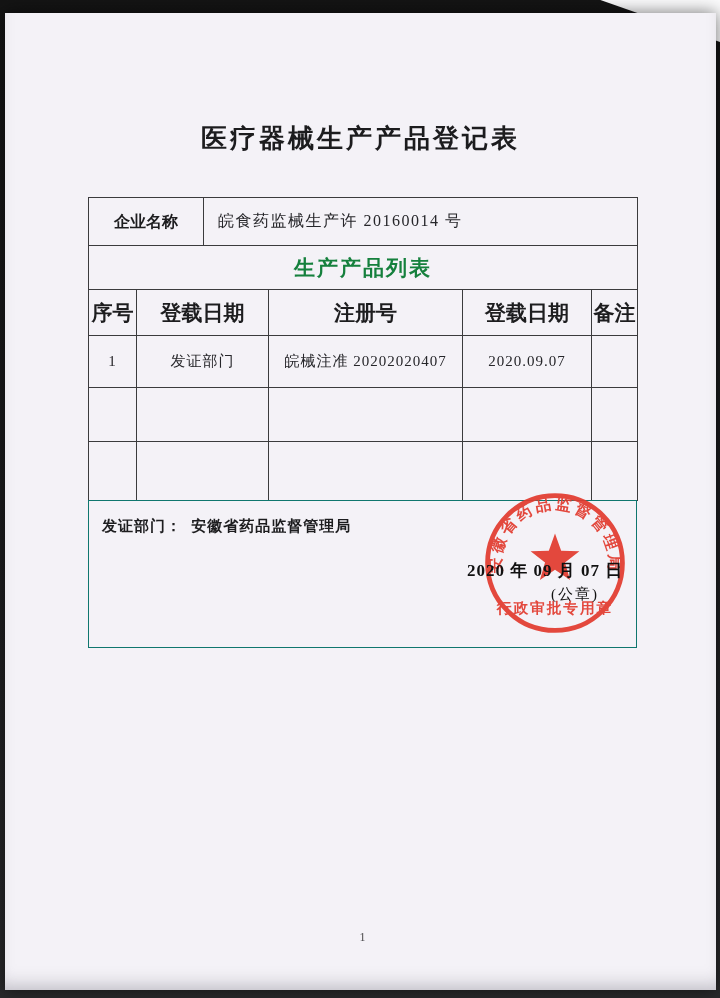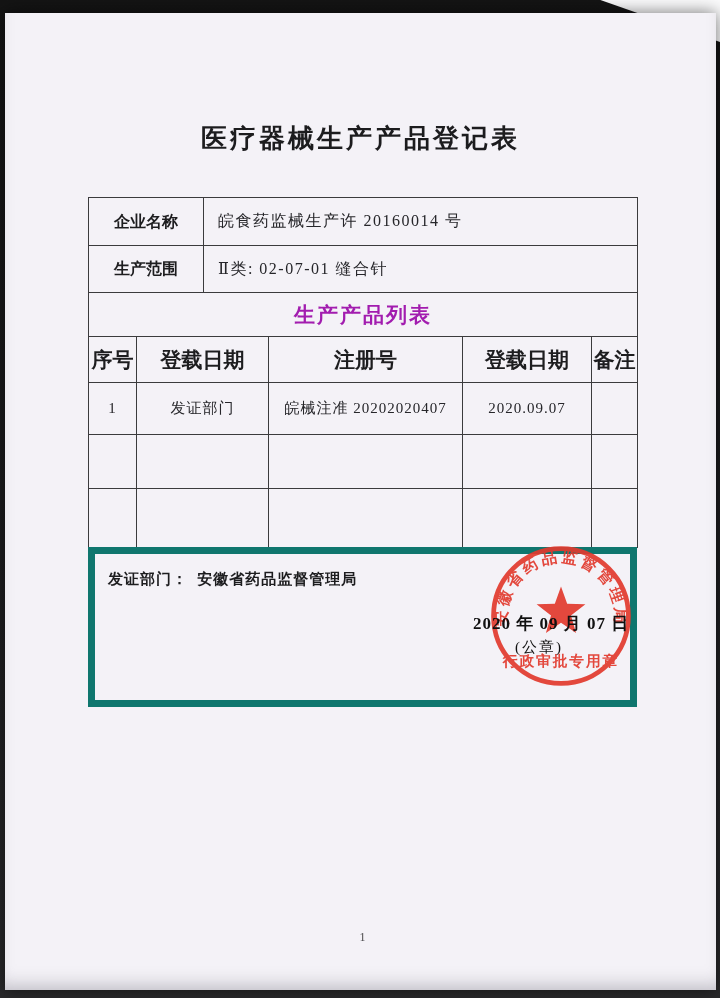--- a/index.html
+++ b/index.html
@@ -33,46 +33,46 @@
   .t2{margin-top:-1px;}
   .lbl{
     text-align:center;font-weight:bold;font-size:16px;
     white-space:pre-line;line-height:1.35;color:#1d1d1f;
   }
   .val{
     font-family:"Liberation Serif","DejaVu Serif",serif;
     font-size:16px;padding-left:14px;letter-spacing:1.5px;color:#26262a;
   }
   .section-title{
-    text-align:center;font-weight:bold;font-size:21px;letter-spacing:2px;color:#a21caf;
+    text-align:center;font-weight:bold;font-size:21px;letter-spacing:2px;color:#15803d;
   }
   .col-h{
     text-align:center;font-weight:bold;font-size:21px;color:#1d1d1f;
   }
   .cell{
     text-align:center;font-family:"Liberation Serif","DejaVu Serif",serif;
     font-size:15px;letter-spacing:1px;color:#26262a;white-space:pre-line;line-height:1.5;
   }
   .footer-cell{
     position:relative;margin-top:-1px;height:146px;
-    border:7px solid #0f766e;background:transparent;
+    border:1px solid #0f766e;background:transparent;
   }
   .issuer{
     position:absolute;left:13px;top:16px;font-size:15px;color:#1d1d1f;letter-spacing:1px;
   }
   .issuer .ilabel{font-weight:bold;}
   .issuer .ivalue{font-weight:bold;margin-left:4px;}
   .seal{position:absolute;left:390px;top:-14px;width:152px;height:152px;z-index:2;opacity:.92;}
   .issue-date{
     position:absolute;left:346px;top:58px;width:220px;text-align:center;z-index:3;
     font-family:"Liberation Serif","DejaVu Serif",serif;
     font-size:17px;color:#111;letter-spacing:1px;font-weight:bold;
   }
   .seal-note{
-    position:absolute;left:420px;top:84px;width:90px;text-align:left;z-index:3;
+    position:absolute;left:420px;top:84px;width:90px;text-align:right;z-index:3;
     font-family:"Liberation Serif","DejaVu Serif",serif;
     font-size:15px;color:#111;letter-spacing:2px;
   }
   .page-number{
     position:absolute;left:83px;top:917px;width:549px;text-align:center;
     font-size:12px;color:#4a4a4c;
     font-family:"Liberation Serif","DejaVu Serif",serif;
   }
 </style>
 </head>
@@ -89,24 +89,20 @@
 
     <table class="t1">
       <colgroup>
           <col style="width:115px">
           <col style="width:434px">
         </colgroup>
       <tbody>
       <tr>
         <td class="lbl" style="height:45px">企业名称</td>
         <td class="val">皖食药监械生产许 20160014 号</td>
-      </tr>
-      <tr>
-        <td class="lbl" style="height:44px">生产范围</td>
-        <td class="val">Ⅱ类: 02-07-01 缝合针</td>
       </tr>
     </tbody>
       </table>
 
     <table class="t2">
       <colgroup>
         <col style="width:48px">
           <col style="width:132px">
           <col style="width:194px">
         <col style="width:129px">

